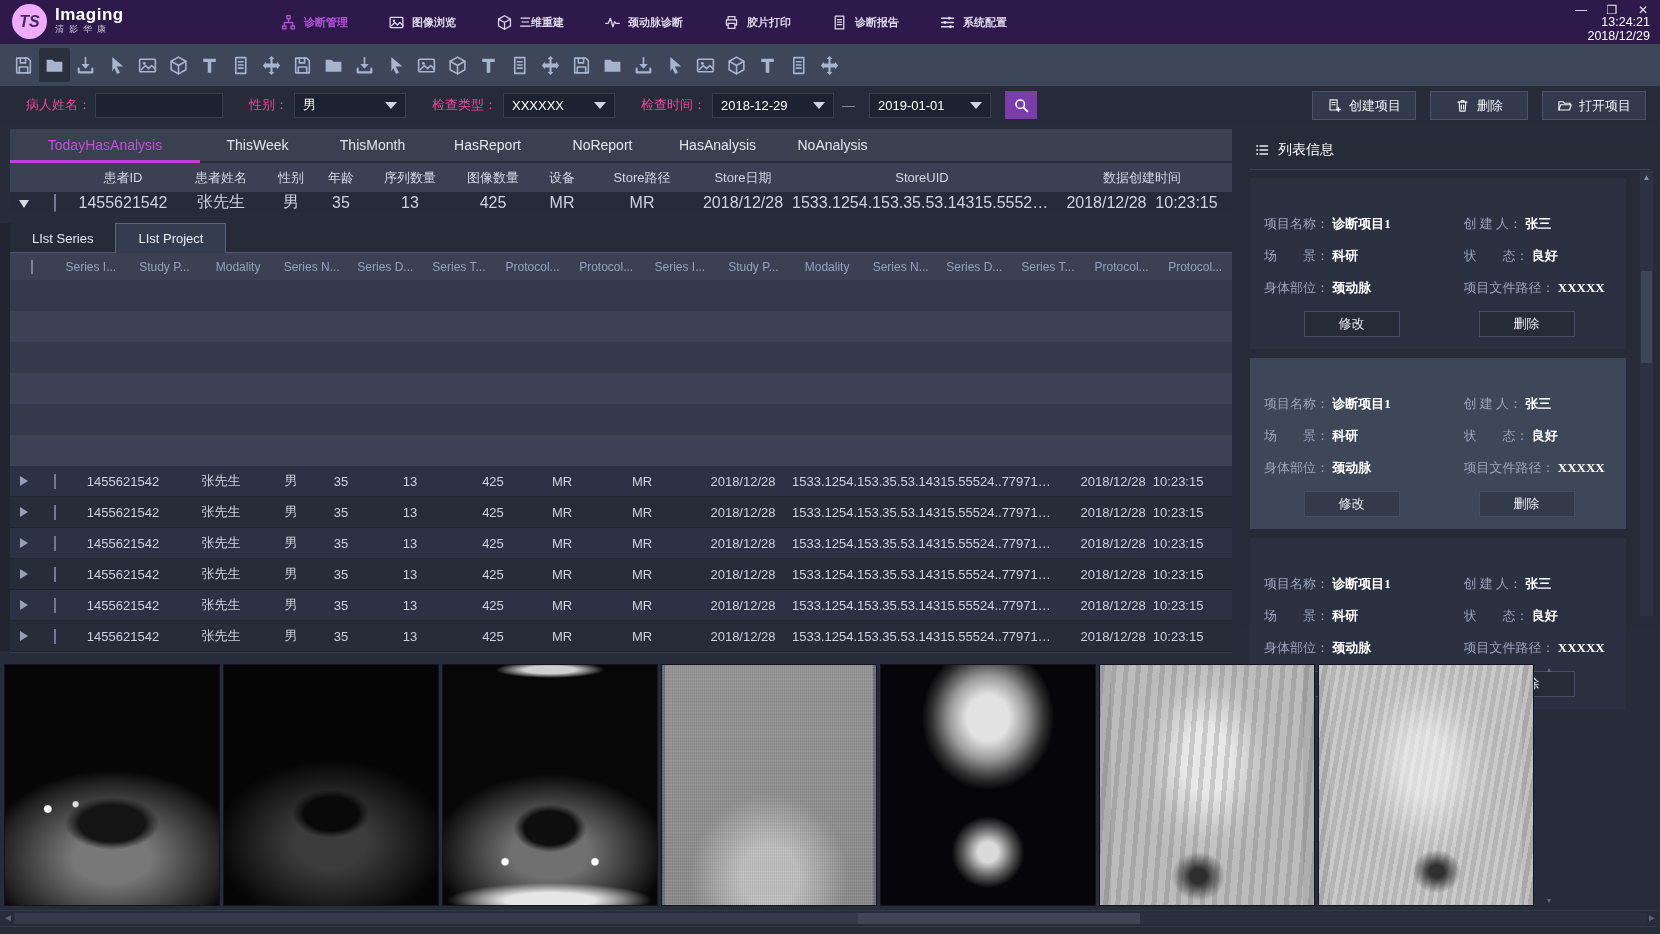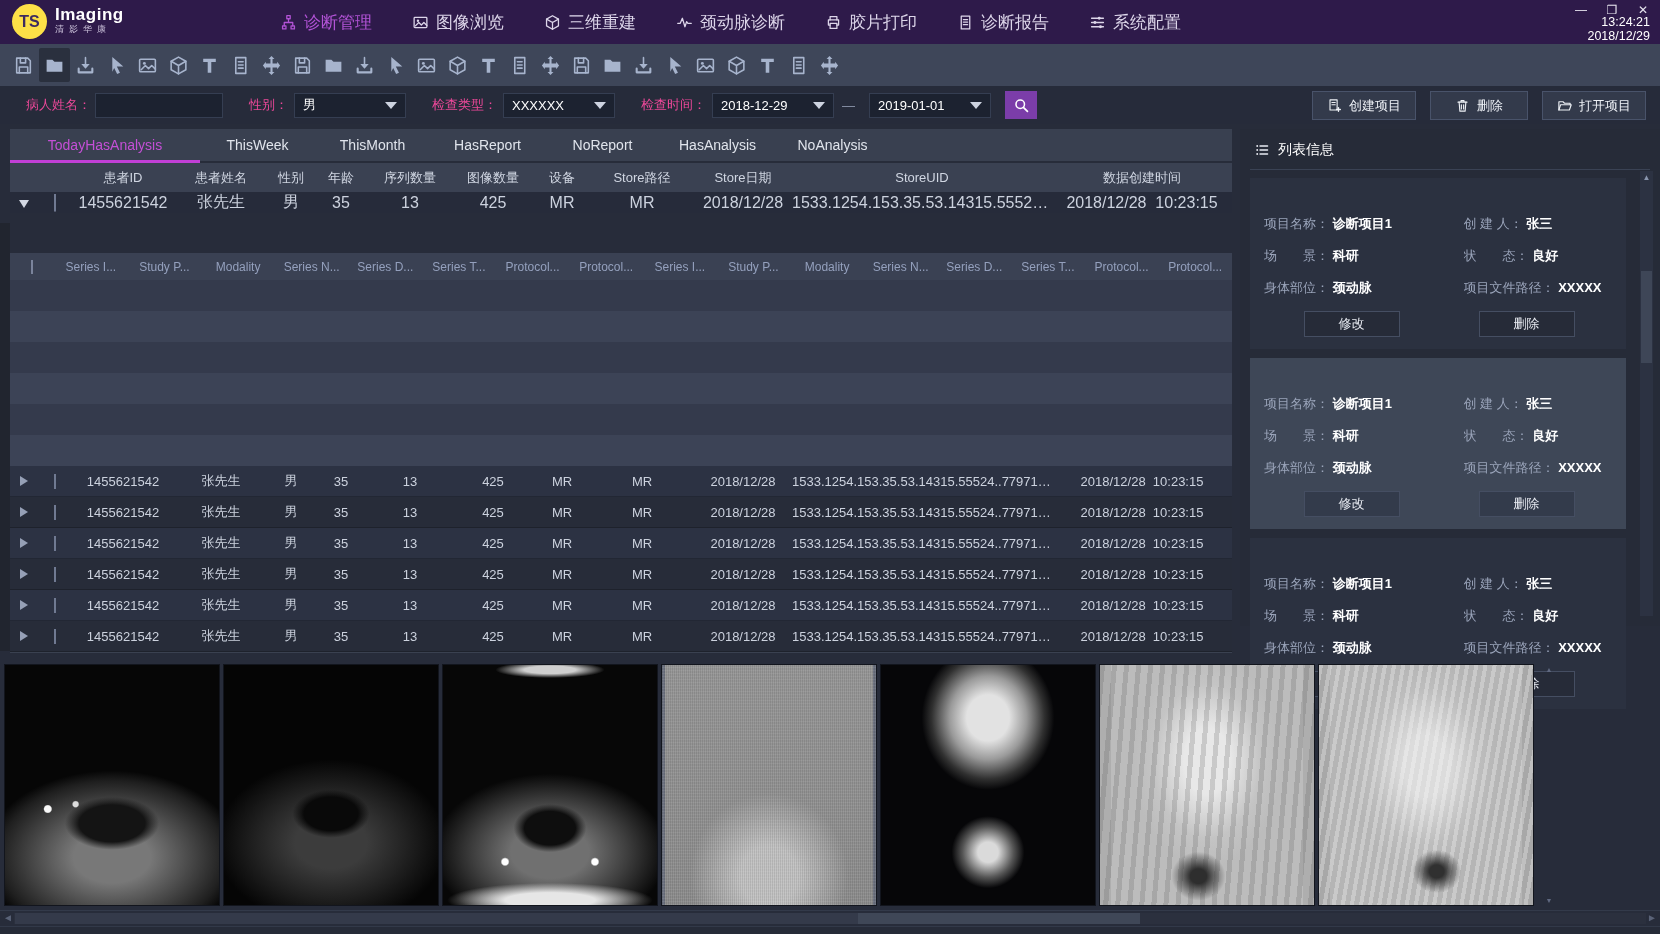--- a/index.html
+++ b/index.html
@@ -3,27 +3,27 @@
 <meta charset="utf-8">
 <style>
   html,body{margin:0;padding:0;background:#14141c;}
   *{box-sizing:border-box;-webkit-user-select:none;user-select:none;}
   .window{position:relative;width:1660px;height:934px;background:#272c3a;overflow:hidden;
     font-family:"Liberation Sans","DejaVu Sans",sans-serif;color:#ccd2de;}
 
   
   .titlebar{position:absolute;left:0;top:0;width:100%;height:44px;background:#2e1a4a;}
   .brand{position:absolute;left:12px;top:4px;display:flex;align-items:center;gap:8px;}
-  .logo{width:35px;height:35px;border-radius:50%;background:#fde047;color:#3c2a60;
-    display:flex;align-items:center;justify-content:center;font-weight:bold;font-size:16px;}
+  .logo{width:35px;height:35px;border-radius:50%;background:#f0abfc;color:#3c2a60;
+    display:flex;align-items:center;justify-content:center;font-weight:bold;font-size:16px;font-style:italic;}
   .brand-txt{display:flex;flex-direction:column;line-height:13px;}
   .brand-name{color:#fff;font-size:17px;font-weight:bold;letter-spacing:.5px;text-align:right;}
   .brand-sub{color:#cfc6de;font-size:9px;letter-spacing:5px;margin-top:2px;}
   .nav{position:absolute;left:280px;top:0;height:44px;display:flex;align-items:center;gap:40px;}
-  .nav-item{display:flex;align-items:center;gap:7px;font-size:17px;color:#ddd6ea;cursor:pointer;}
+  .nav-item{display:flex;align-items:center;gap:7px;font-size:11px;color:#ddd6ea;cursor:pointer;font-weight:bold;}
   .nav-item.active{color:#b253d6;}
   .winctl{position:absolute;right:10px;top:3px;display:flex;gap:17px;color:#e6e4ee;font-size:12px;}
   .winctl span{cursor:pointer;width:14px;text-align:center;}
   .clock{position:absolute;right:10px;top:15px;text-align:right;color:#fff;font-size:12.5px;line-height:14px;}
 
   
   .toolbar{position:absolute;left:0;top:44px;width:100%;height:42px;background:#3e4659;
     display:flex;align-items:center;padding-left:8px;}
   .tbtn{width:31px;height:34px;display:flex;align-items:center;justify-content:center;color:#a7b4cd;cursor:pointer;border-radius:2px;}
   .tbtn.sel{background:#2a303e;}
@@ -77,21 +77,21 @@
   .stripe{height:31px;}
   .stripe:nth-child(odd){background:#343a4c;}
   .stripe:nth-child(even){background:#3c4356;}
 
   
   .rows{position:absolute;left:10px;top:466px;width:1222px;border-bottom:1px solid #3a4150;}
   .rows .trow:nth-child(odd){background:#2c3243;}
   .rows .trow:nth-child(even){background:#272c39;}
 
   
-  .rpanel{position:absolute;left:1240px;top:129px;width:420px;height:497px;background:#262b38;}
+  .rpanel{position:absolute;left:1240px;top:129px;width:420px;height:497px;background:#262b38;font-family:Liberation Serif, serif;}
   .rp-head{display:flex;align-items:center;gap:8px;color:#fff;font-size:14px;padding:12px 0 10px 14px;}
   .rp-div{height:1px;background:#3a4254;margin:0 10px 8px 10px;}
   .card{position:relative;margin:0 34px 9px 10px;background:#2b3140;padding:15px 12px 12px 14px;}
   .card.selected{background:#3e4757;}
   .fgrid{display:grid;grid-template-columns:57% 43%;row-gap:14px;margin-top:22px;}
   .fitem{font-size:13px;color:#9aa4ba;white-space:pre;overflow:hidden;}
   .fitem b{color:#fff;font-weight:bold;}
   .card-btns{display:flex;justify-content:space-around;margin-top:14px;}
   .cbtn{width:96px;height:26px;background:#262b38;border:1px solid #454e62;color:#e8ebf2;
     font-size:13px;display:flex;align-items:center;justify-content:center;cursor:pointer;}
@@ -525,20 +525,24 @@
       <div class="cell">425</div>
       <div class="cell">MR</div>
       <div class="cell">MR</div>
       <div class="cell">2018/12/28</div>
       <div class="cell">1533.1254.153.35.53.14315.55524..779715...52..</div>
       <div class="cell pre">2018/12/28  10:23:15</div>
     </div>
 
   <div class="leftstrip"></div>
 
+  <div class="subtabs">
+    <div class="subtab">LIst Series</div>
+    <div class="subtab active">LIst Project</div>
+  </div>
 
   <div class="subheader" id="subheader">
       <div class="cell"><span class="cbx"></span></div>
       <div class="cell">Series I...</div>
       <div class="cell">Study P...</div>
       <div class="cell">Modality</div>
       <div class="cell">Series N...</div>
       <div class="cell">Series D...</div>
       <div class="cell">Series T...</div>
       <div class="cell">Protocol...</div>

